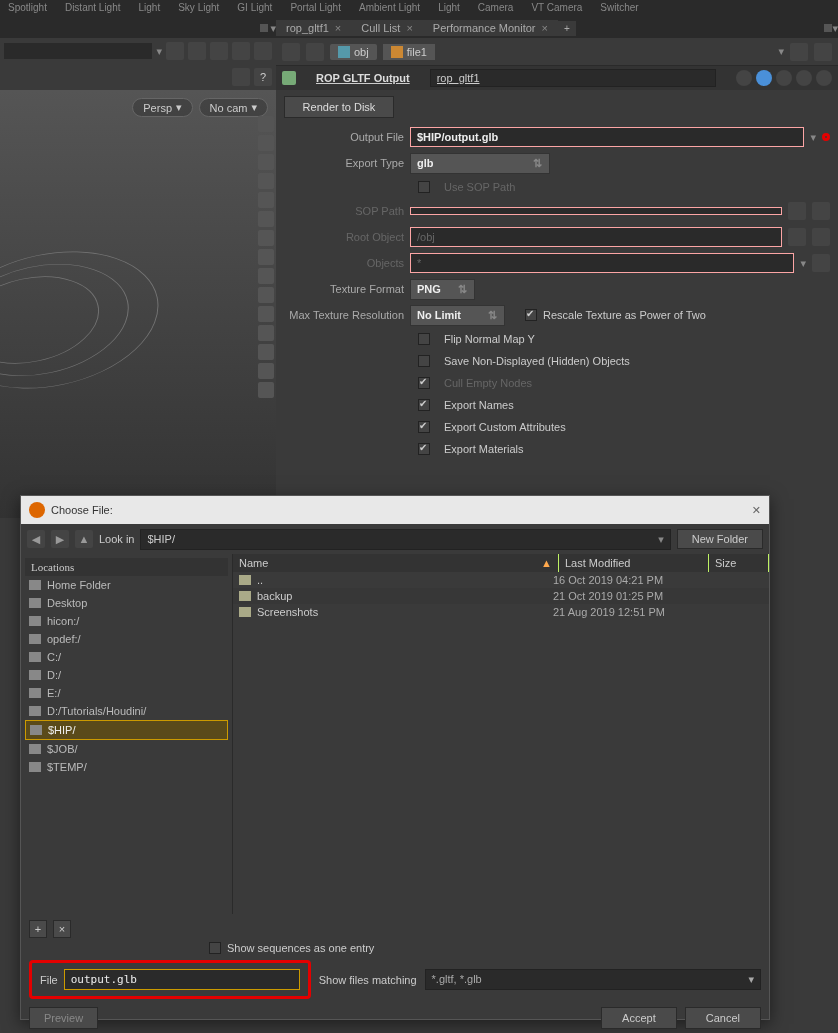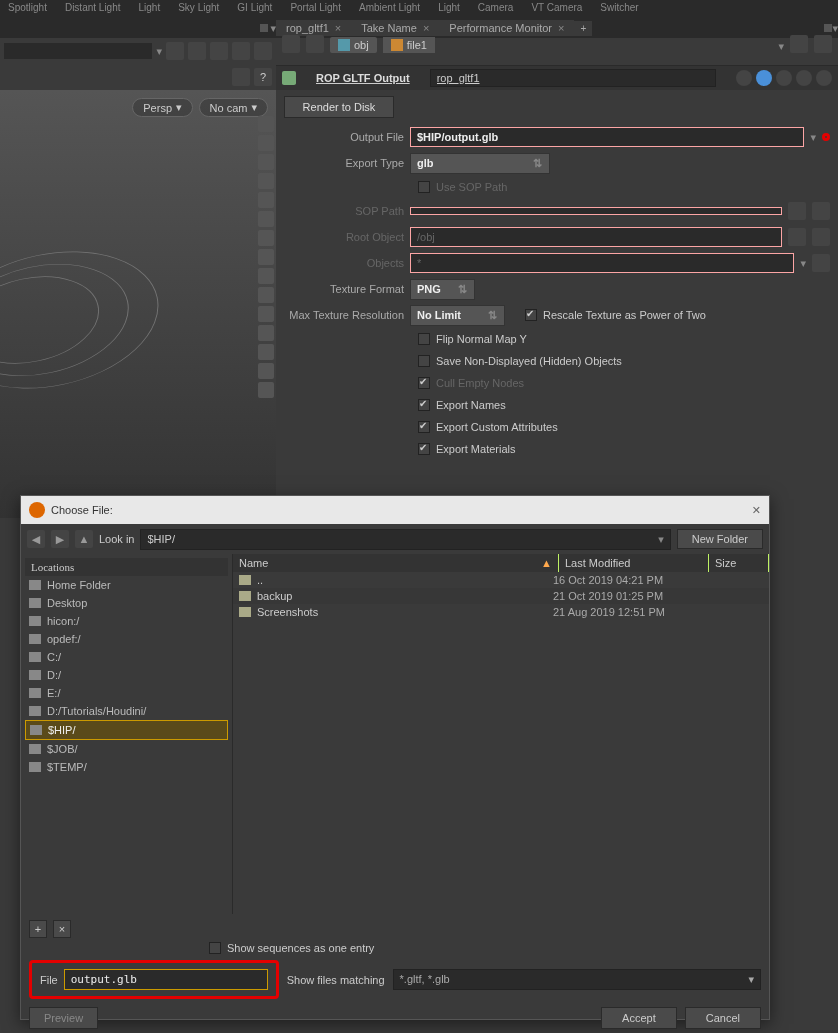--- a/index.html
+++ b/index.html
@@ -22,21 +22,21 @@
 .tool-icon { width: 18px; height: 18px; background: #444; border-radius: 2px; display: flex; align-items: center; justify-content: center; }
 
 .viewport { flex: 1; background: linear-gradient(#555 0%, #333 100%); position: relative; overflow: hidden; }
 .persp-cam { position: absolute; top: 8px; right: 8px; display: flex; gap: 6px; }
 .pill { background: rgba(60,60,60,.7); border: 1px solid #666; border-radius: 10px; padding: 2px 10px; font-size: 10px; display: flex; align-items: center; gap: 4px; }
 
 .vp-tools { position: absolute; top: 26px; right: 0; width: 20px; display: flex; flex-direction: column; gap: 3px; align-items: center; }
 .vp-tool { width: 16px; height: 16px; background: #555; border-radius: 2px; }
 
 .params-col { flex: 1; display: flex; flex-direction: column; background: #3a3a3a; }
-.nav-row { height: 28px; display: flex; align-items: flex-end; padding: 12px 6px; gap: 6px; border-bottom: 1px solid #2a2a2a; }
+.nav-row { height: 28px; display: flex; align-items: center; padding: 12px 6px; gap: 6px; border-bottom: 1px solid #2a2a2a; }
 .nav-btn { width: 18px; height: 18px; background: #444; border-radius: 2px; }
 .obj-chip { background: #555; padding: 2px 8px; border-radius: 2px; display: flex; align-items: center; gap: 4px; }
 .file-chip { background: #555; padding: 2px 8px; display: flex; align-items: center; gap: 4px; }
 .chip-icon { width: 12px; height: 12px; }
 
 .title-row { height: 24px; display: flex; align-items: center; padding: 0 6px; gap: 20px; background: #333; text-decoration: underline; }
 .title-row .icon { width: 14px; height: 14px; background: #7a7; border-radius: 2px; }
 .title-row .label { color: #ddd; font-weight: bold; }
 .title-row input { flex: 1; background: #2a2a2a; border: 1px solid #222; color: #ccc; padding: 2px 6px; }
 .title-row .ricons { display: flex; gap: 4px; }
@@ -51,21 +51,21 @@
 .param-input.bold { font-weight: bold; color: #eee; }
 .param-input.dim { color: #666; }
 .param-select { width: 140px; background: #555; border: 1px solid #333; color: #eee; padding: 3px 6px; font-weight: bold; display:flex; align-items:center; justify-content:space-between; }
 .param-select.sm { width: 65px; }
 .param-select.md { width: 95px; }
 .spin { width: 10px; color: #888; }
 .pbtn { width: 18px; height: 18px; background: #444; border-radius: 2px; }
 
 .red-box { border: 3px solid #e40000; border-radius: 4px; padding: 1px; }
 
-.chk-row { display: flex; align-items: center; height: 22px; padding-left: 142px; gap: 6px; }
+.chk-row { display: flex; align-items: center; height: 22px; padding-left: 142px; gap: 14px; }
 .chk { width: 12px; height: 12px; background: #444; border: 1px solid #222; position: relative; }
 .chk.on::after { content: '✔'; position: absolute; top: -2px; left: 0; color: #ccc; font-size: 10px; }
 .chk-label { color: #ccc; }
 .chk-label.dim { color: #666; }
 
 .dialog { position: absolute; left: 20px; top: 495px; width: 750px; height: 525px; background: #3a3a3a; border: 1px solid #555; box-shadow: 0 4px 16px rgba(0,0,0,.5); }
 .dlg-title { height: 28px; background: #e8e8e8; display: flex; align-items: center; padding: 0 8px; color: #333; }
 .dlg-title .logo { width: 16px; height: 16px; background: #d60; border-radius: 8px; margin-right: 6px; }
 .dlg-title .x { margin-left: auto; color: #666; cursor: pointer; }
 
@@ -99,21 +99,21 @@
 .ficon.file { background: #ccc; }
 
 .dlg-bottom { padding: 6px 8px; }
 .add-row { display: flex; gap: 6px; align-items: center; }
 .add-btn { width: 18px; height: 18px; background: #4a4a4a; border: 1px solid #2a2a2a; display: flex; align-items: center; justify-content: center; color: #ccc; cursor: pointer; }
 .seq-row { display: flex; align-items: center; gap: 6px; margin-left: 180px; margin-top: 4px; }
 
 .file-row { display: flex; align-items: center; gap: 8px; margin-top: 6px; }
 .file-box { border: 3px solid #e40000; border-radius: 4px; padding: 6px 8px; display: flex; align-items: center; gap: 6px; }
 .file-box .lbl { color: #ccc; }
-.file-box input { width: 204px; background: #2a2a2a; border: 1px solid #cc9a00; color: #eee; padding: 3px 6px; font-family: monospace; }
+.file-box input { width: 236px; background: #2a2a2a; border: 1px solid #cc9a00; color: #eee; padding: 3px 6px; font-family: monospace; }
 .filter-lbl { color: #ccc; }
 .filter-sel { flex: 1; background: #2a2a2a; border: 1px solid #222; color: #aaa; padding: 3px 6px; font-family: monospace; display:flex; }
 .filter-sel .dd { margin-left:auto; }
 
 .btn-row { display: flex; gap: 8px; margin-top: 8px; }
 .btn-row .prev { padding: 4px 14px; background: #4a4a4a; border: 1px solid #2a2a2a; color: #888; }
 .btn-row .spacer { flex: 1; }
 .btn-row .btn { padding: 4px 20px; background: #4a4a4a; border: 1px solid #2a2a2a; color: #ccc; cursor: pointer; }
 
 .cyl { position: absolute; left: -60px; top: 120px; width: 220px; height: 220px; border: 1px solid #888; border-radius: 50%; opacity: .7; transform: rotate(-12deg) scaleY(.6); }
@@ -139,21 +139,21 @@
   <div class="tabs-left">
     <span class="square-dot"></span>
     <span class="tri-dot">▾</span>
   </div>
   <div class="tabs-right">
     <div class="tab">
         <span>rop_gltf1</span>
         <span class="close">×</span>
       </div>
     <div class="tab">
-        <span>Take Name</span>
+        <span>Cull List</span>
         <span class="close">×</span>
       </div>
     <div class="tab">
         <span>Performance Monitor</span>
         <span class="close">×</span>
       </div>
     <div class="tab" style="padding:2px 6px">+</div>
     <div style="flex:1"></div>
     <span class="square-dot"></span>
     <span class="tri-dot">▾</span>

